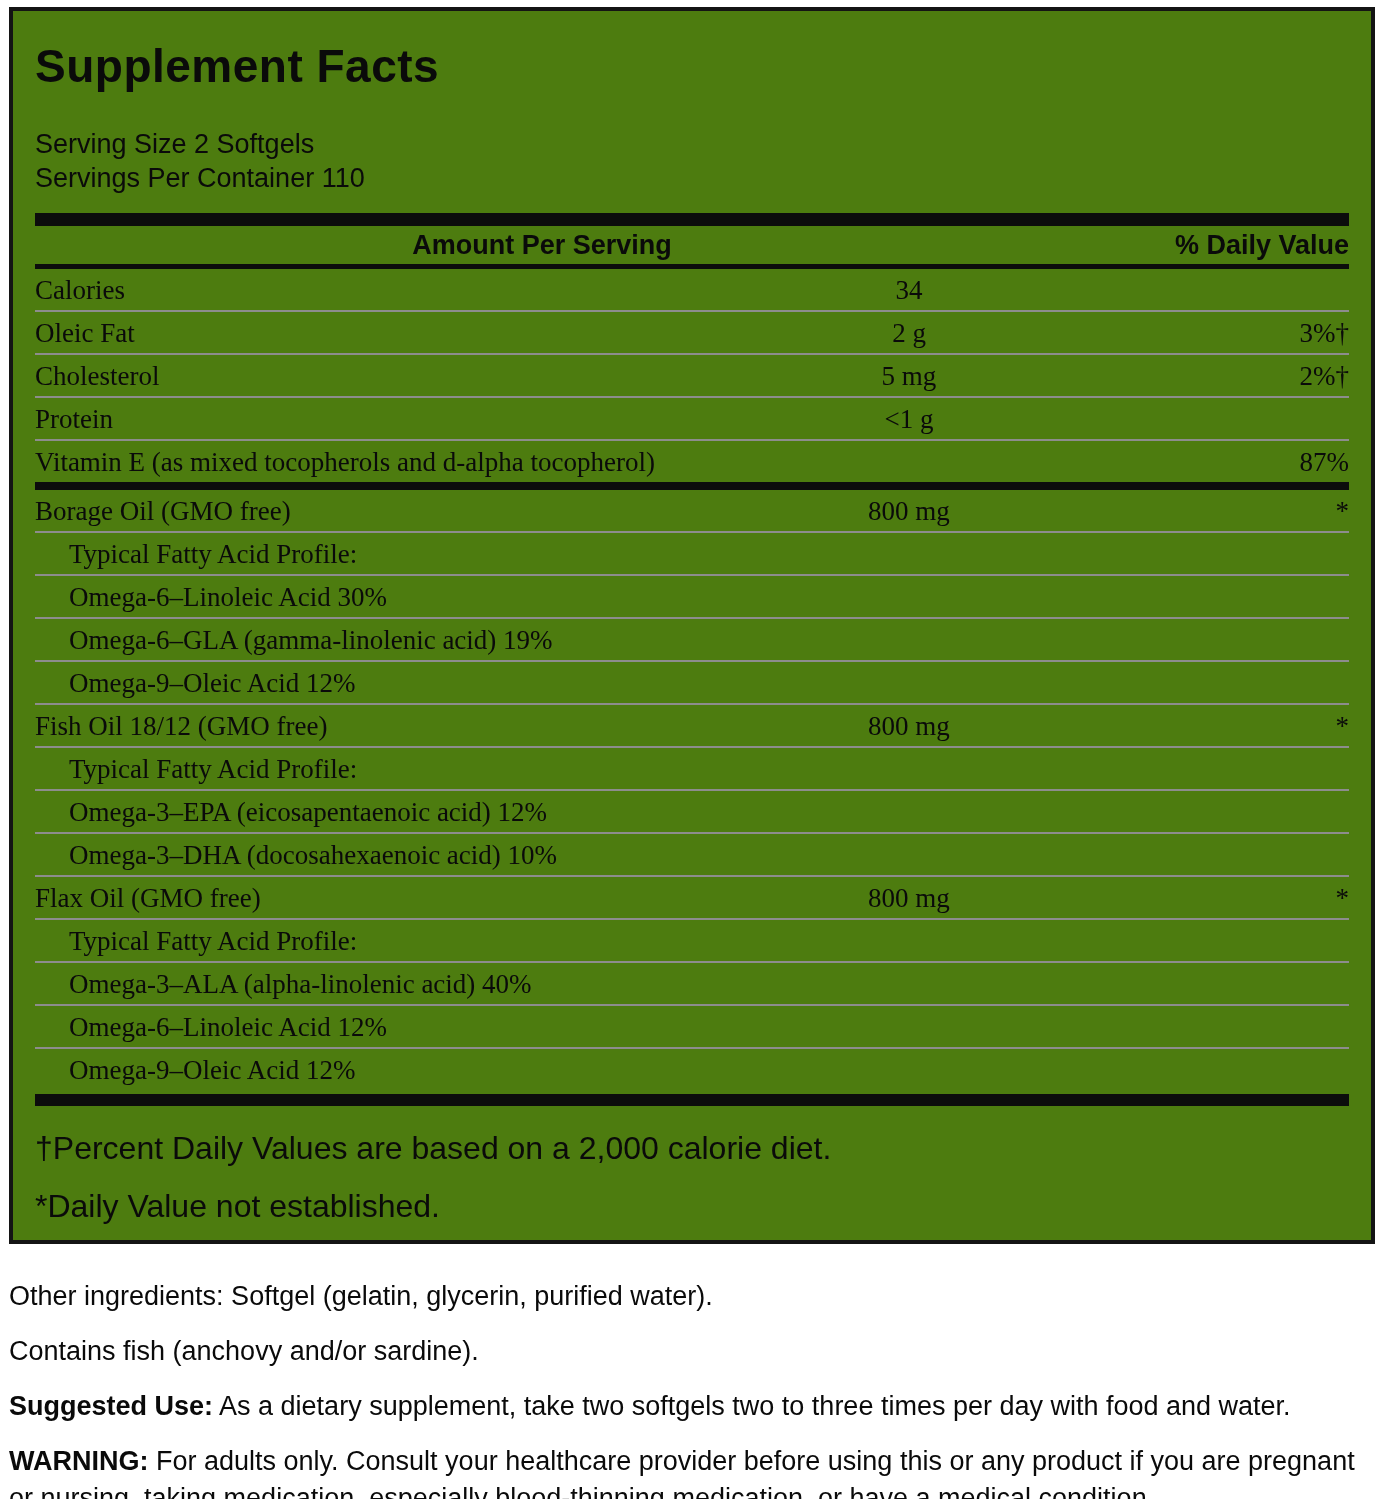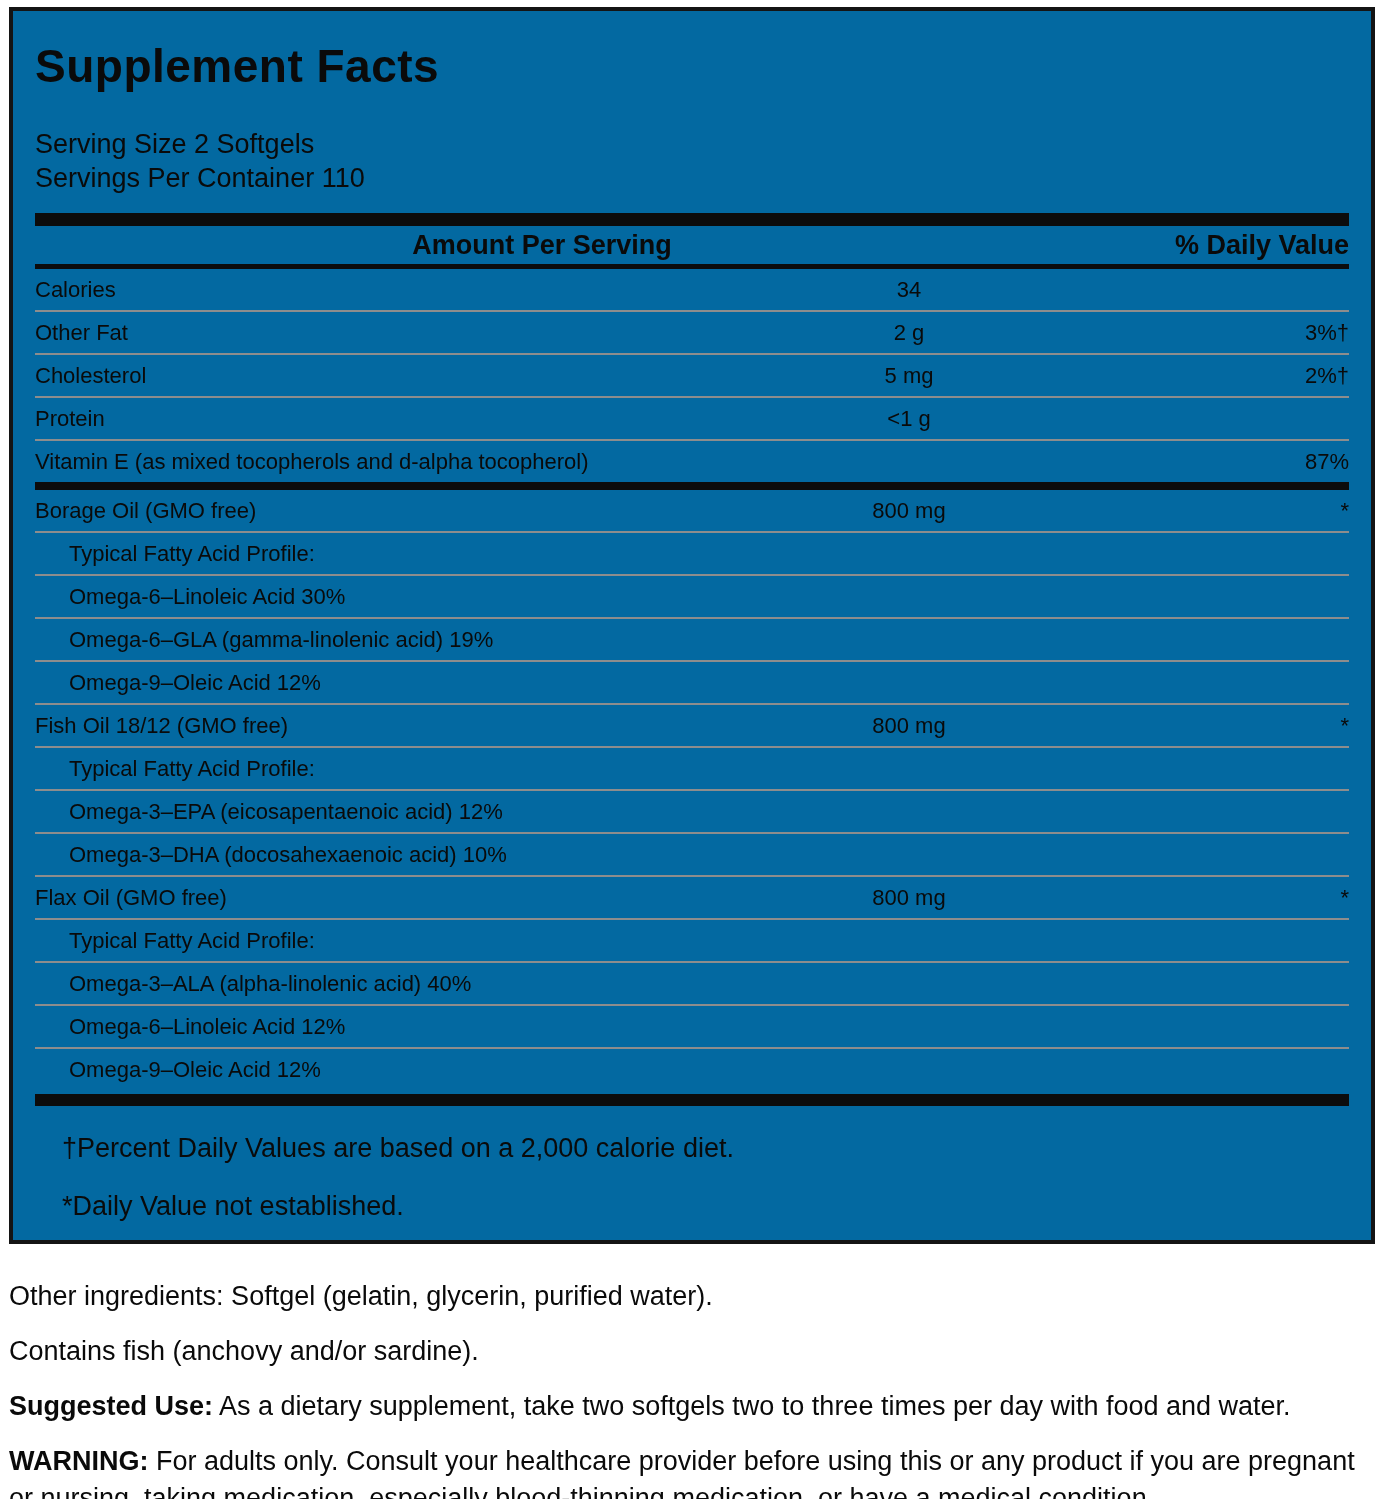--- a/index.html
+++ b/index.html
@@ -8,21 +8,21 @@
     background: #ffffff;
     font-family: "Liberation Sans", sans-serif;
     color: #0a0a0a;
   }
   body { height: 1499px; overflow: hidden; }
 
   .facts-box {
     margin: 7px 9px 0 9px;
     border: 4px solid #141414;
     padding: 16px 22px 18px 22px;
-    background: #0369a1;
+    background: #4d7c0f;
   }
 
   .title {
     font-size: 46px;
     font-weight: bold;
     letter-spacing: 0.5px;
     margin-top: 12px;
     margin-bottom: 34px;
   }
 
@@ -63,34 +63,33 @@
     font-weight: bold;
     font-size: 27px;
   }
 
   .trow {
     display: flex;
     align-items: center;
     min-height: 41px;
     padding: 1px 0;
   }
-  .cell { font-size: 22px; line-height: 32px; }
+  .cell { font-size: 27px; line-height: 32px; font-family: Liberation Serif, serif; }
   .cell.name { flex: 1; }
   .cell.name.indent { padding-left: 34px; }
   .cell.amount { width: 280px; text-align: center; }
   .cell.dv { width: 300px; text-align: right; }
 
   .sep { height: 0; border-top: 2px solid #8d8d8d; }
   .sep.heavy { border-top: 8px solid #0c0c0c; }
 
   .footnote {
-    font-size: 27px;
+    font-size: 32px;
     line-height: 32px;
     margin-top: 26px;
-    margin-left: 27px;
   }
 
   .below-box {
     padding: 34px 9px 0 9px;
   }
   .below-box p {
     font-size: 27px;
     line-height: 37px;
     margin-bottom: 18px;
   }
@@ -115,21 +114,21 @@
   <div class="bar-mid"></div>
 
   <div>
       <div class="trow">
         <div class="cell name">Calories</div>
         <div class="cell amount">34</div>
         <div class="cell dv"></div>
       </div>
       <div class="sep"></div>
       <div class="trow">
-        <div class="cell name">Other Fat</div>
+        <div class="cell name">Oleic Fat</div>
         <div class="cell amount">2 g</div>
         <div class="cell dv">3%†</div>
       </div>
       <div class="sep"></div>
       <div class="trow">
         <div class="cell name">Cholesterol</div>
         <div class="cell amount">5 mg</div>
         <div class="cell dv">2%†</div>
       </div>
       <div class="sep"></div>

